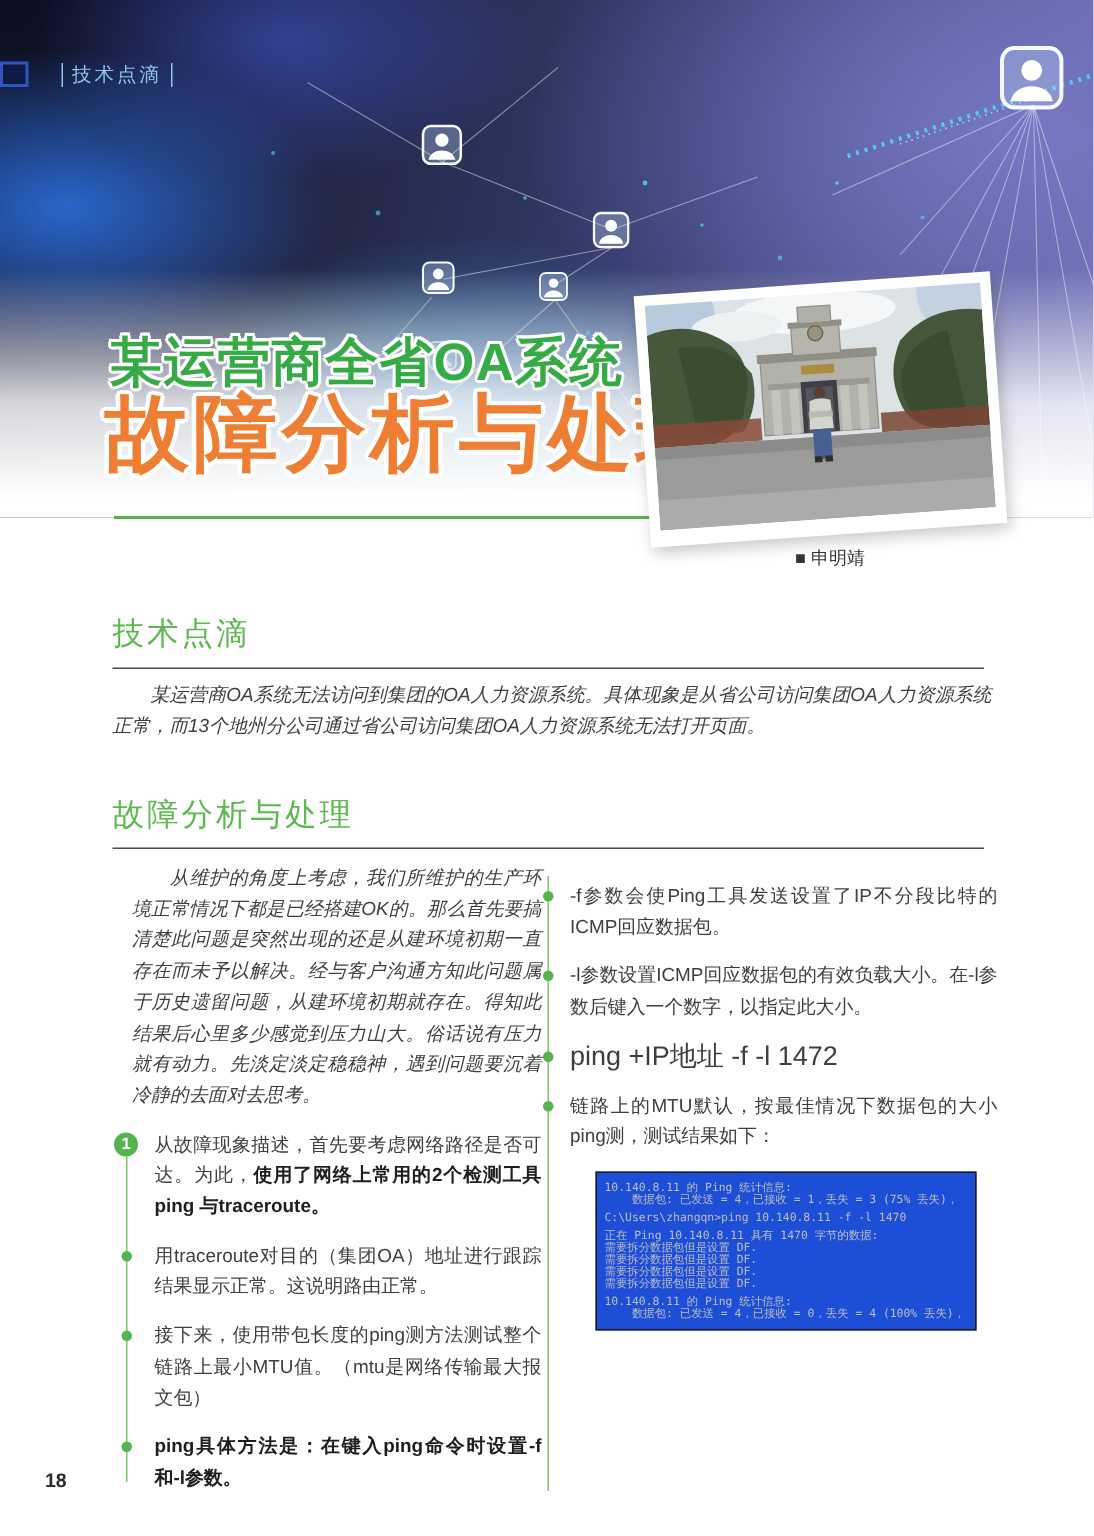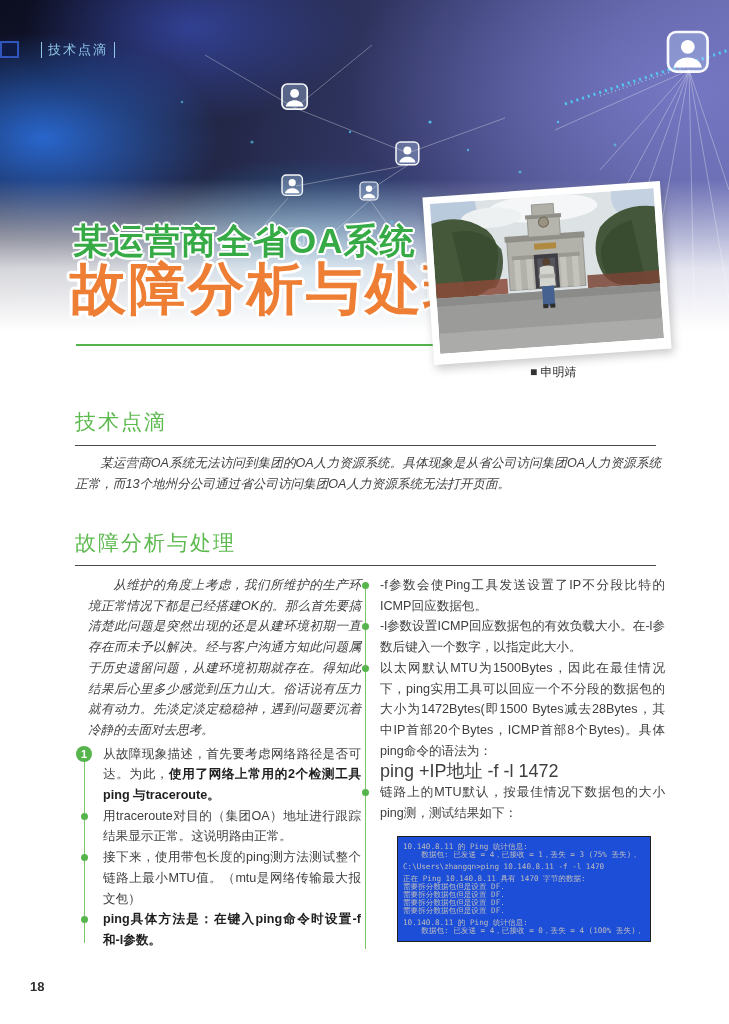--- a/index.html
+++ b/index.html
@@ -44,21 +44,21 @@
   #s1-para{position:absolute;left:75px;top:453px;width:586px;}
   
   .cols{position:absolute;left:75px;top:575px;width:590px;display:flex;}
   .colL{width:286px;}
   .colR{width:304px;position:relative;}
   .colL .para{line-height:20.7px;margin-left:13px;}
   .list{position:relative;margin-top:3px;}
   .list-line{position:absolute;width:1px;background:#7cc76a;}
   #lineL{left:9px;top:10px;bottom:8px;}
   #lineR{left:4px;top:9px;bottom:2px;}
-  .item{position:relative;font-size:12.6px;line-height:20.7px;text-align:justify;color:#3e3e3e;}
+  .item{position:relative;font-size:12.6px;line-height:20.7px;text-align:justify;color:#3e3e3e;margin-top:12px;}
   .colL .item{padding-left:28px;}
   .colR .item{padding-left:19px;}
   .num-badge{position:absolute;left:1px;top:2px;width:16px;height:16px;border-radius:50%;
     background:#56b44d;color:#fff;font-size:11px;font-weight:bold;text-align:center;line-height:16px;text-indent:0;}
   .dot{position:absolute;width:7px;height:7px;border-radius:50%;background:#56b44d;top:7px;}
   .colL .dot{left:6px;}
   .colR .dot{left:1px;}
   .b{font-weight:bold;color:#1e1e1e;}
   .code-line{font-size:18px;line-height:20.7px;}
   
@@ -222,21 +222,20 @@
     <div class="item">
       <span class="dot"></span>
       <span>-f参数会使Ping工具发送设置了IP不分段比特的ICMP回应数据包。</span>
     </div>
     <div class="item">
       <span class="dot"></span>
       <span>-l参数设置ICMP回应数据包的有效负载大小。在-l参数后键入一个数字，以指定此大小。</span>
     </div>
     <div class="item">
       <span class="dot"></span>
-      <span>以太网默认MTU为1500Bytes，因此在最佳情况下，ping实用工具可以回应一个不分段的数据包的大小为1472Bytes(即1500 Bytes减去28Bytes，其中IP首部20个Bytes，ICMP首部8个Bytes)。具体ping命令的语法为：</span>
       <div class="code-line">ping +IP地址 -f -l 1472</div>
     </div>
     <div class="item">
       <span class="dot"></span>
       <span>链路上的MTU默认，按最佳情况下数据包的大小ping测，测试结果如下：</span>
     </div>
 
     <div class="terminal">
       <div class="term-line">10.140.8.11 的 Ping 统计信息:</div>
       <div class="term-line">    数据包: 已发送 = 4，已接收 = 1，丢失 = 3 (75% 丢失)，</div>

